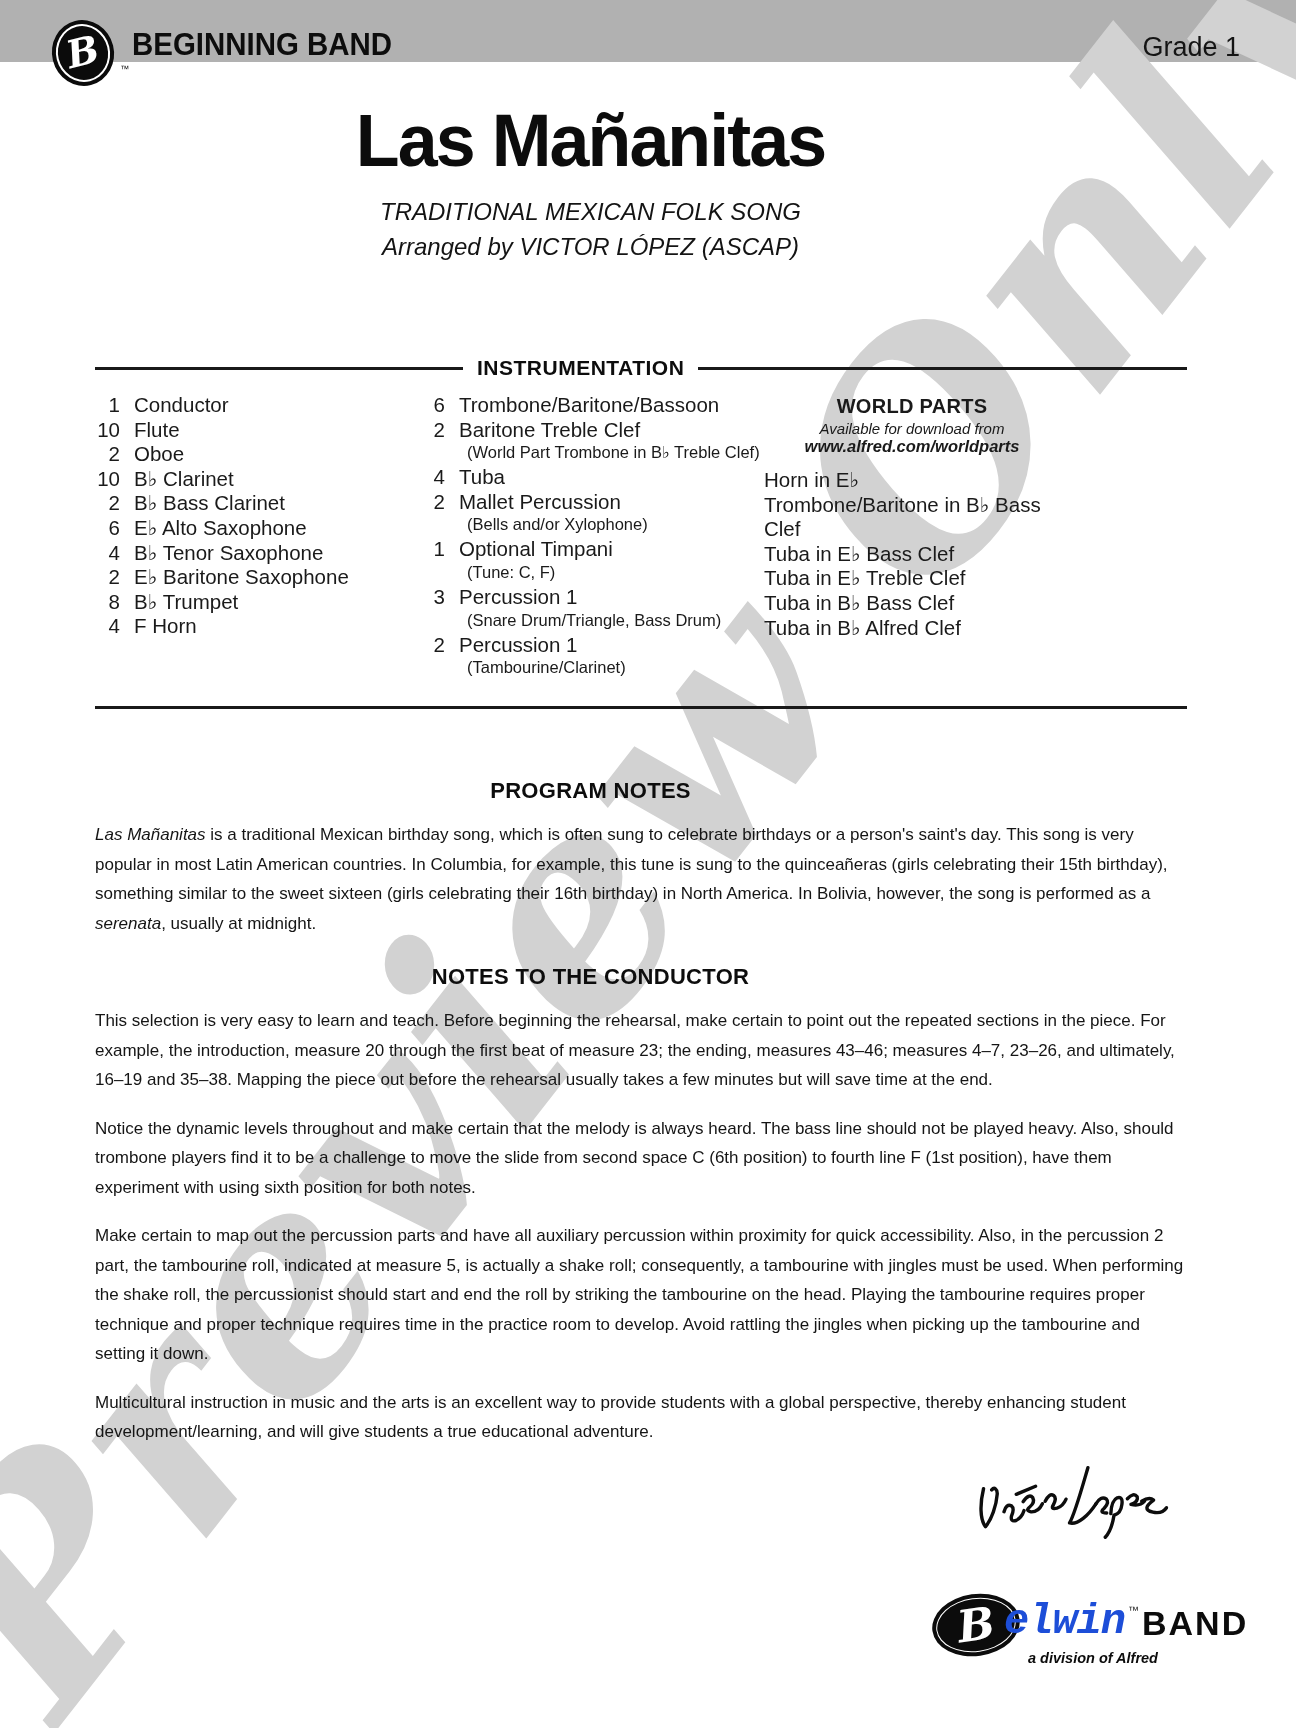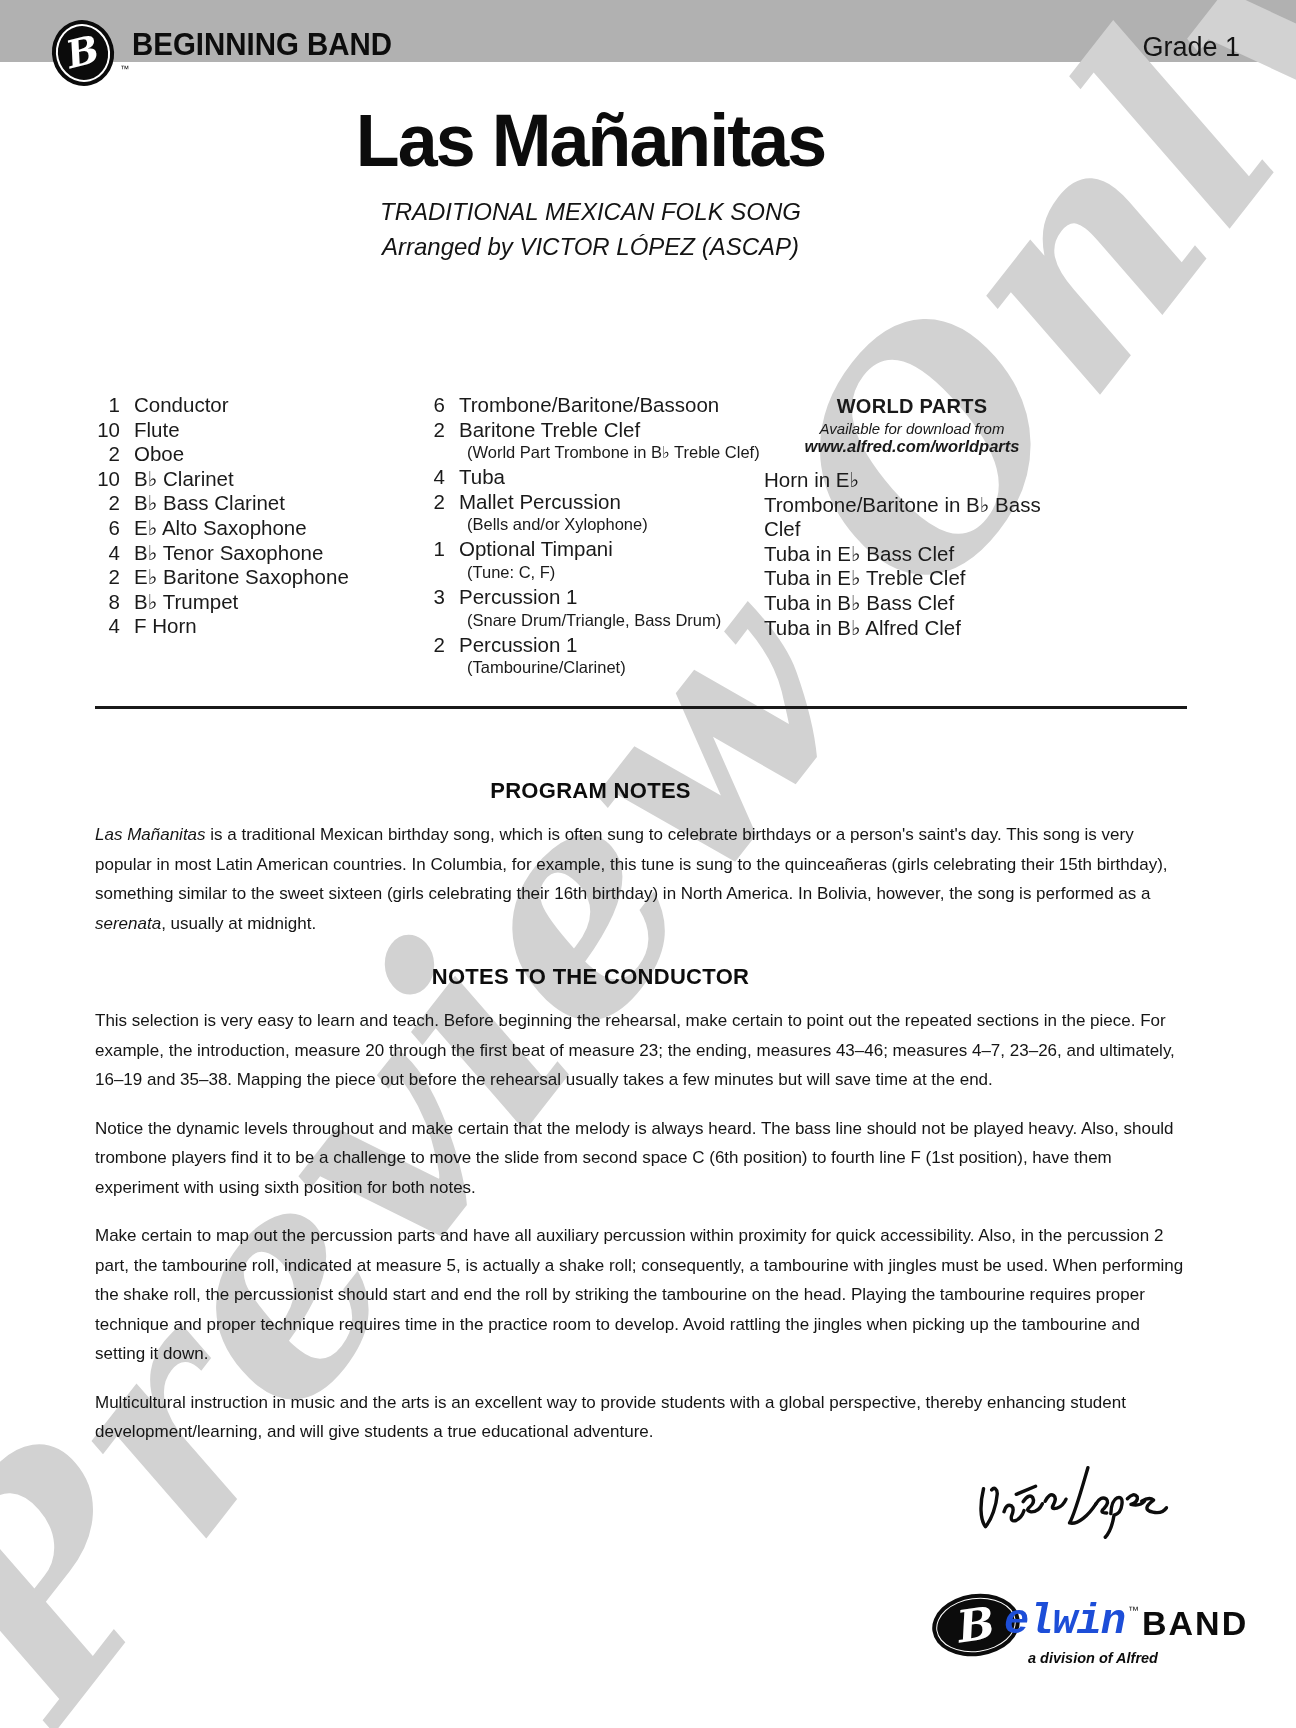--- a/index.html
+++ b/index.html
@@ -121,20 +121,25 @@
       <span class="logo-b">B</span>
       <span class="logo-tm">™</span>
     </div>
     <div class="series-title">BEGINNING BAND</div>
     <div class="grade-label">Grade 1</div>
 
     <div class="centered-col piece-title">Las Mañanitas</div>
     <div class="centered-col subtitle1">TRADITIONAL MEXICAN FOLK SONG</div>
     <div class="centered-col subtitle2">Arranged by VICTOR LÓPEZ (ASCAP)</div>
 
+    <div class="instr-head-row">
+      <div class="rule left"></div>
+      <div class="instr-heading">INSTRUMENTATION</div>
+      <div class="rule right"></div>
+    </div>
     <div class="instr-bottom-rule"></div>
 
     <div class="col-left">
       <div class="irow">
           <span class="qty">1</span>
           <span>Conductor</span>
         </div>
       <div class="irow">
           <span class="qty">10</span>
           <span>Flute</span>

